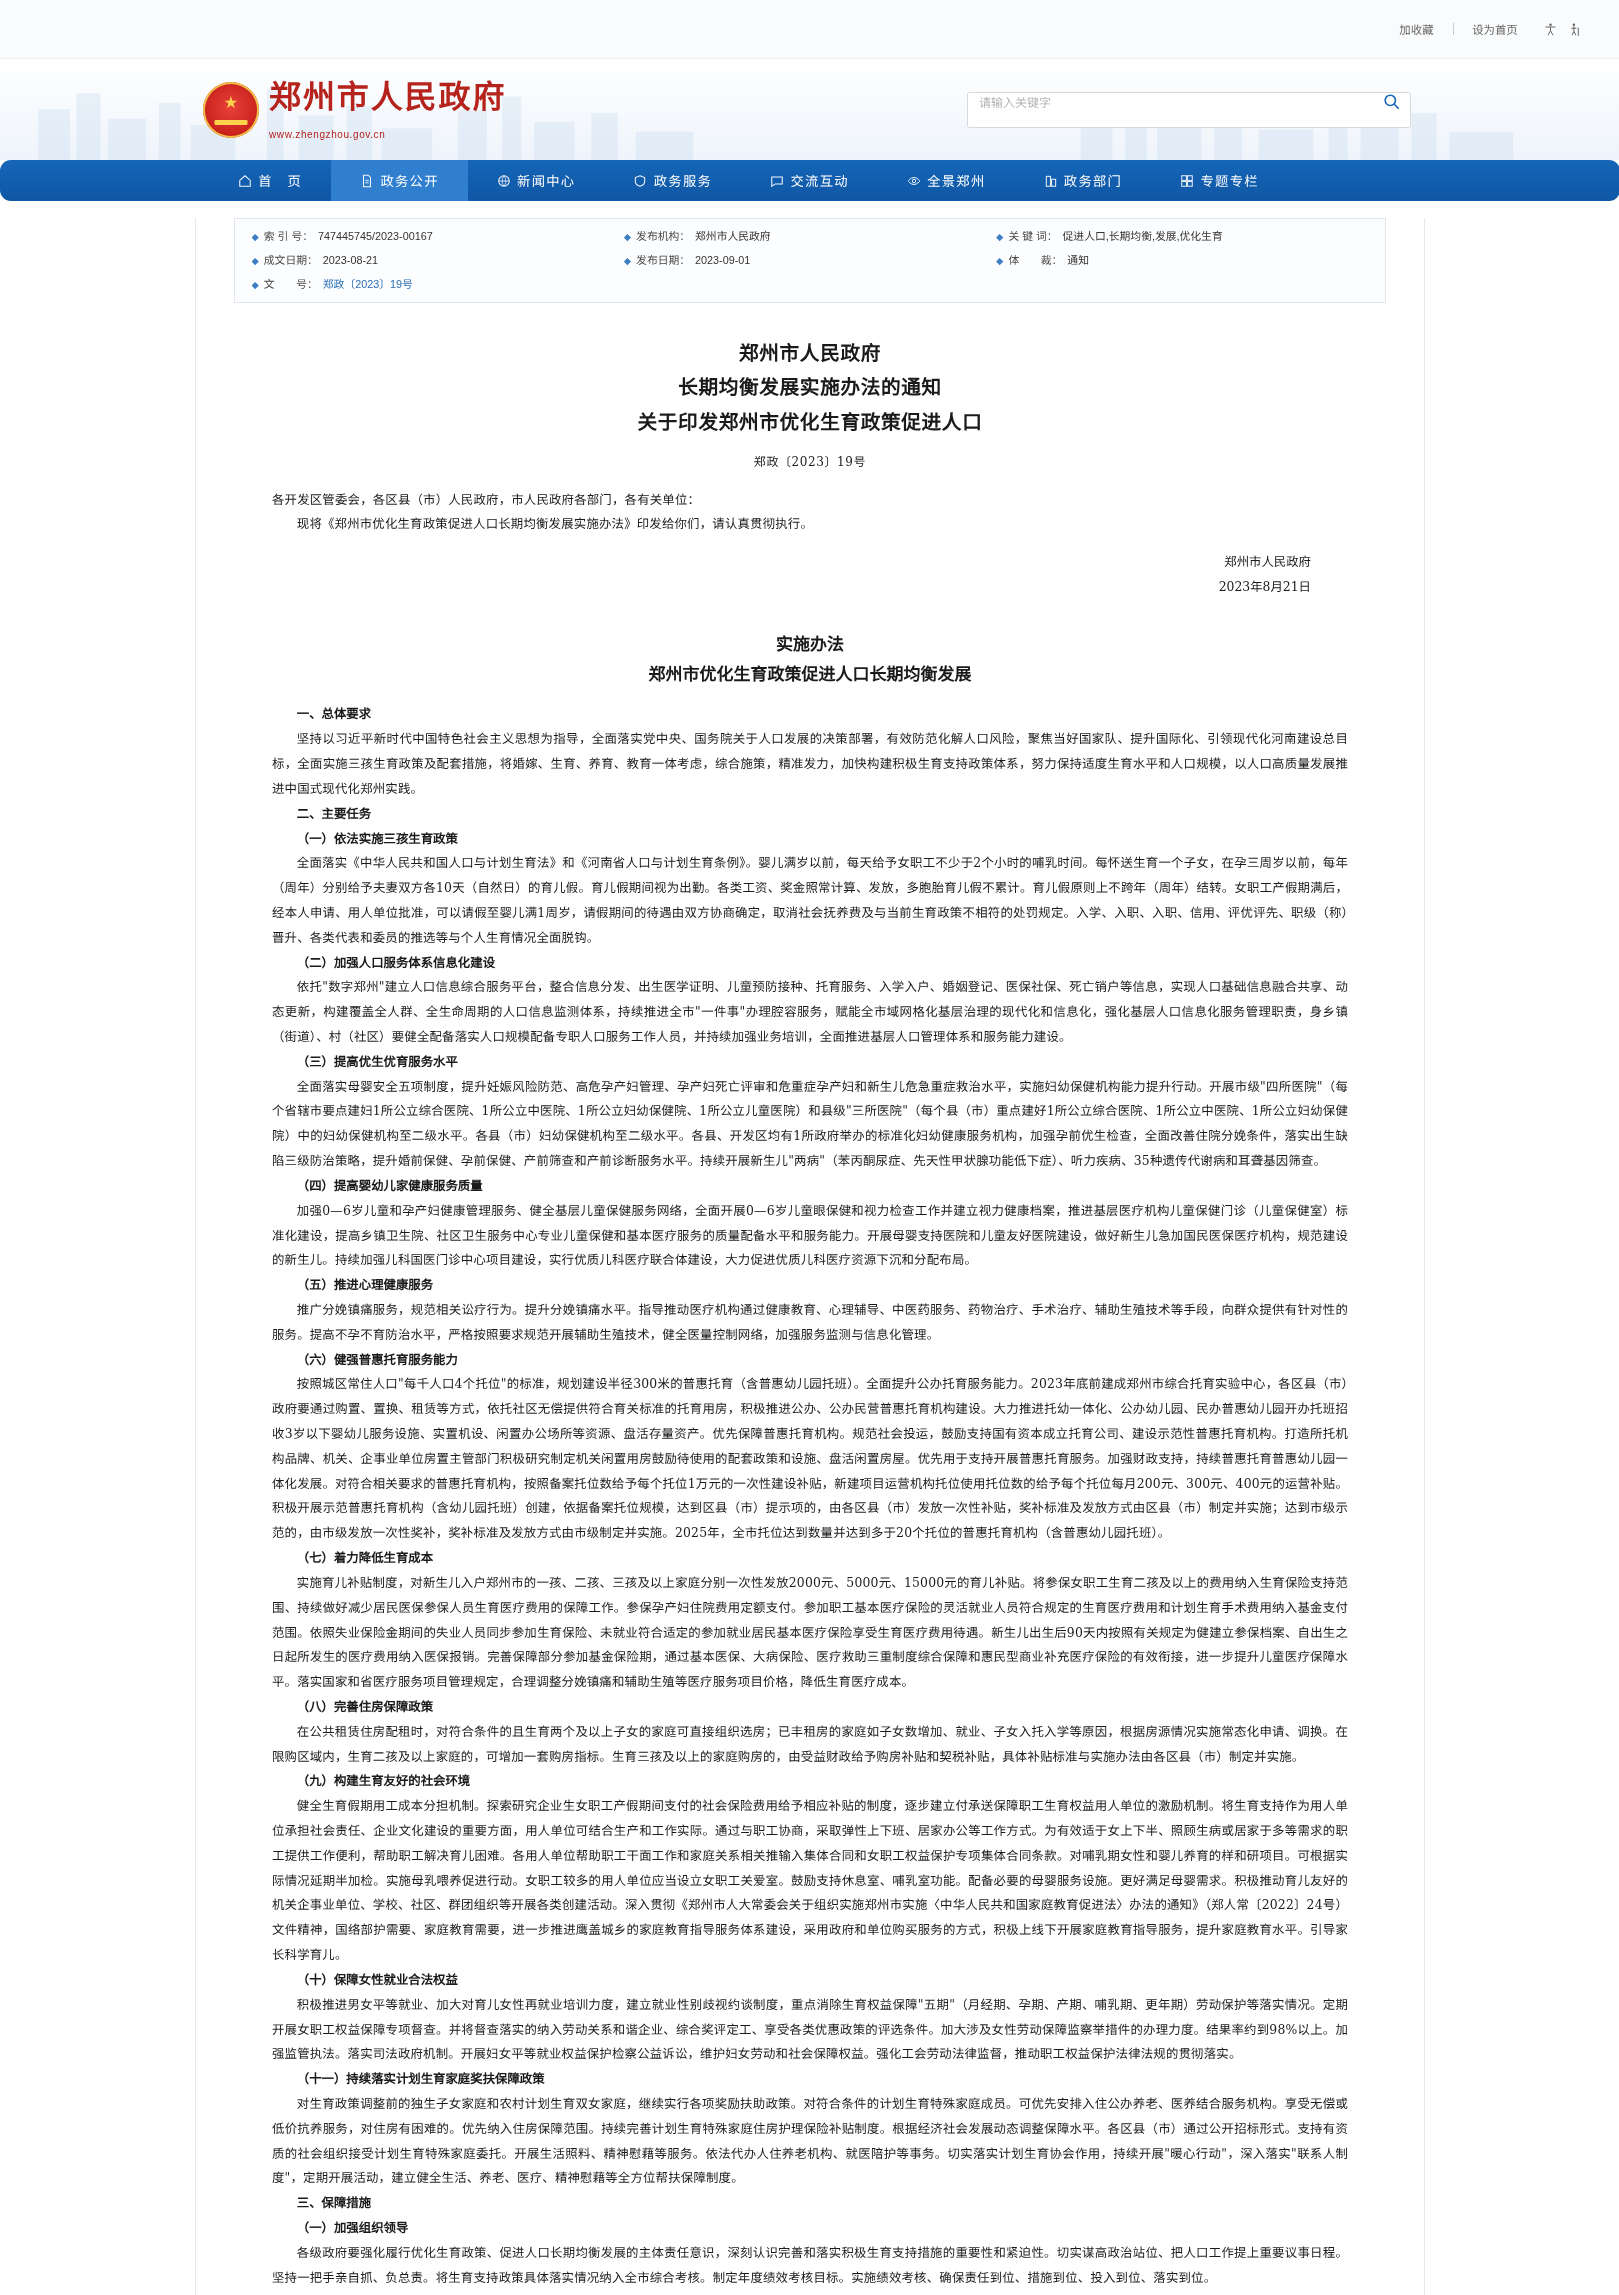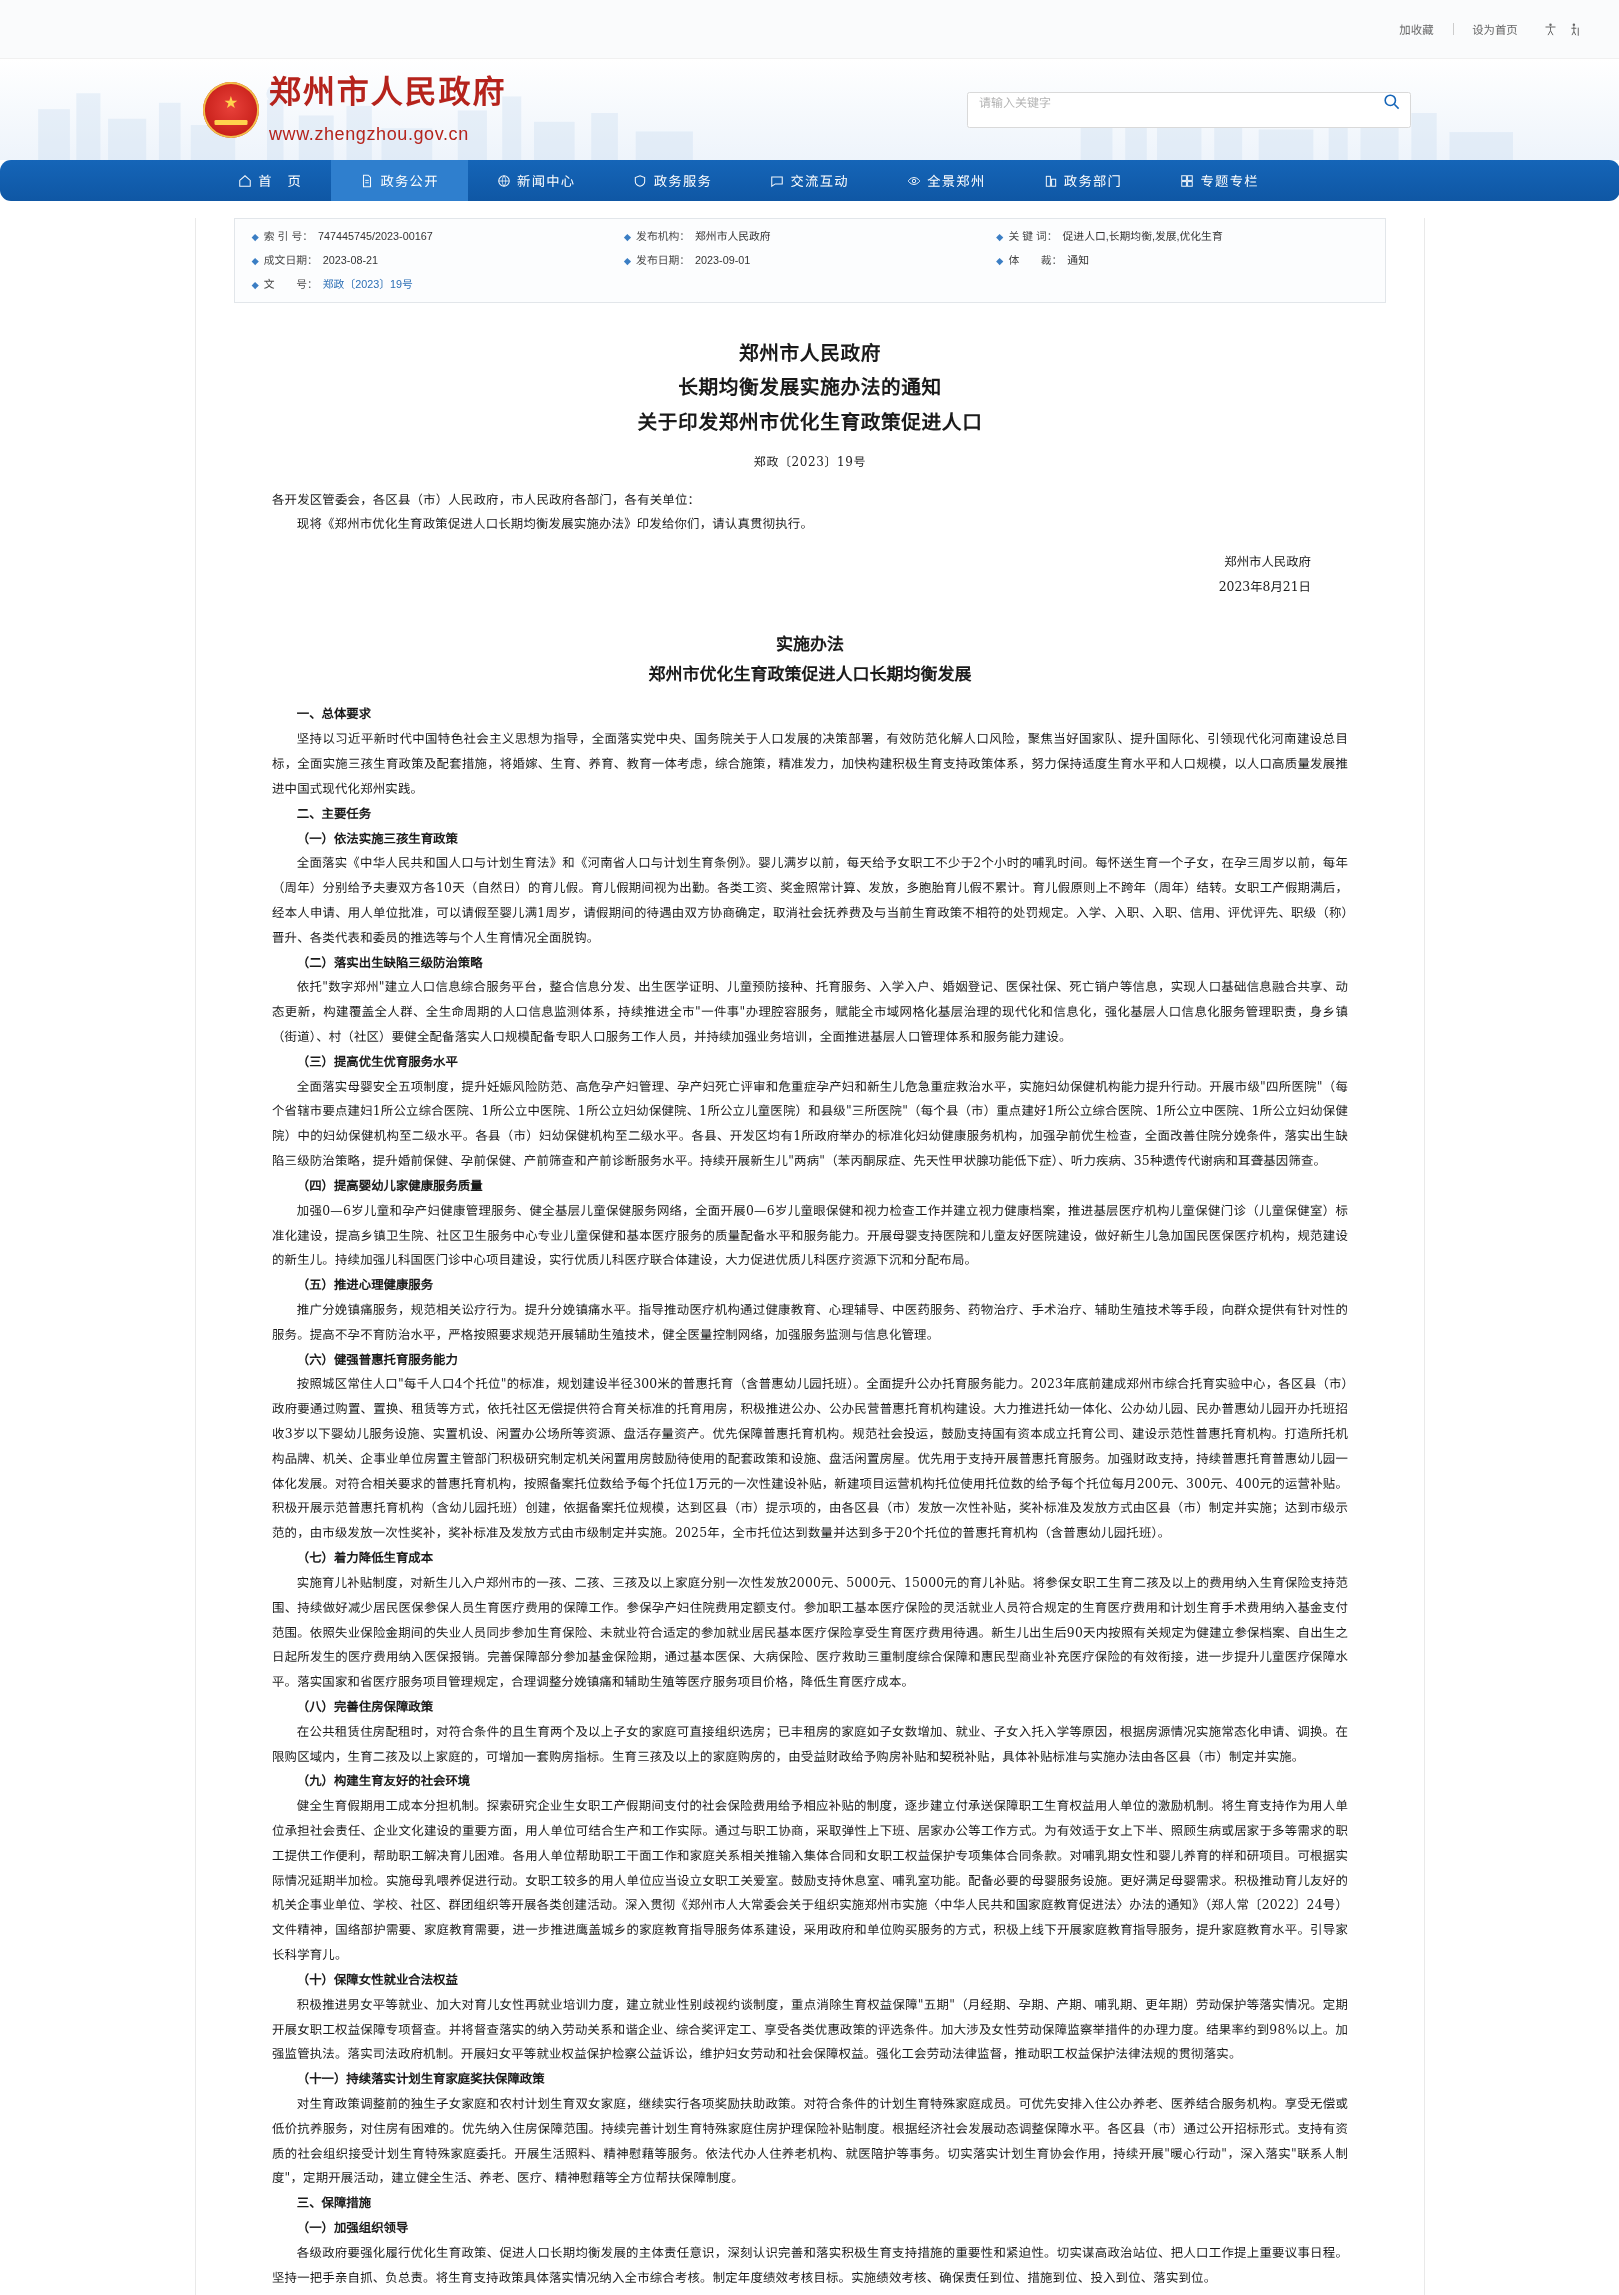--- a/index.html
+++ b/index.html
@@ -65,21 +65,21 @@
   }
   .site-title {
     font-family: "DejaVu Serif", "Liberation Serif", serif;
     font-size: 32px;
     font-weight: 700;
     color: #b5231c;
     letter-spacing: 1.9px;
     line-height: 1.15;
   }
   .site-url {
-    font-size: 18px;
+    font-size: 10px;
     color: #b5231c;
     letter-spacing: 0.6px;
     margin-top: 14px;
     font-family: "Liberation Sans", sans-serif;
   }
   .search-box {
     position:absolute;
     right: 209px;
     top: 33px;
     width: 444px;
@@ -392,21 +392,21 @@
         <div>郑州市优化生育政策促进人口长期均衡发展</div>
       </div>
       <div class="gap-20"></div>
 
       <p class="h-item">一、总体要求</p>
       <p class="p">坚持以习近平新时代中国特色社会主义思想为指导，全面落实党中央、国务院关于人口发展的决策部署，有效防范化解人口风险，聚焦当好国家队、提升国际化、引领现代化河南建设总目标，全面实施三孩生育政策及配套措施，将婚嫁、生育、养育、教育一体考虑，综合施策，精准发力，加快构建积极生育支持政策体系，努力保持适度生育水平和人口规模，以人口高质量发展推进中国式现代化郑州实践。</p>
       <p class="h-item">二、主要任务</p>
 
       <p class="h-item">（一）依法实施三孩生育政策</p>
       <p class="p">全面落实《中华人民共和国人口与计划生育法》和《河南省人口与计划生育条例》。婴儿满岁以前，每天给予女职工不少于2个小时的哺乳时间。每怀送生育一个子女，在孕三周岁以前，每年（周年）分别给予夫妻双方各10天（自然日）的育儿假。育儿假期间视为出勤。各类工资、奖金照常计算、发放，多胞胎育儿假不累计。育儿假原则上不跨年（周年）结转。女职工产假期满后，经本人申请、用人单位批准，可以请假至婴儿满1周岁，请假期间的待遇由双方协商确定，取消社会抚养费及与当前生育政策不相符的处罚规定。入学、入职、入职、信用、评优评先、职级（称）晋升、各类代表和委员的推选等与个人生育情况全面脱钩。</p>
-      <p class="h-item">（二）落实出生缺陷三级防治策略</p>
+      <p class="h-item">（二）加强人口服务体系信息化建设</p>
       <p class="p">依托"数字郑州"建立人口信息综合服务平台，整合信息分发、出生医学证明、儿童预防接种、托育服务、入学入户、婚姻登记、医保社保、死亡销户等信息，实现人口基础信息融合共享、动态更新，构建覆盖全人群、全生命周期的人口信息监测体系，持续推进全市"一件事"办理腔容服务，赋能全市域网格化基层治理的现代化和信息化，强化基层人口信息化服务管理职责，身乡镇（街道）、村（社区）要健全配备落实人口规模配备专职人口服务工作人员，并持续加强业务培训，全面推进基层人口管理体系和服务能力建设。</p>
       <p class="h-item">（三）提高优生优育服务水平</p>
       <p class="p">全面落实母婴安全五项制度，提升妊娠风险防范、高危孕产妇管理、孕产妇死亡评审和危重症孕产妇和新生儿危急重症救治水平，实施妇幼保健机构能力提升行动。开展市级"四所医院"（每个省辖市要点建妇1所公立综合医院、1所公立中医院、1所公立妇幼保健院、1所公立儿童医院）和县级"三所医院"（每个县（市）重点建好1所公立综合医院、1所公立中医院、1所公立妇幼保健院）中的妇幼保健机构至二级水平。各县（市）妇幼保健机构至二级水平。各县、开发区均有1所政府举办的标准化妇幼健康服务机构，加强孕前优生检查，全面改善住院分娩条件，落实出生缺陷三级防治策略，提升婚前保健、孕前保健、产前筛查和产前诊断服务水平。持续开展新生儿"两病"（苯丙酮尿症、先天性甲状腺功能低下症）、听力疾病、35种遗传代谢病和耳聋基因筛查。</p>
       <p class="h-item">（四）提高婴幼儿家健康服务质量</p>
       <p class="p">加强0—6岁儿童和孕产妇健康管理服务、健全基层儿童保健服务网络，全面开展0—6岁儿童眼保健和视力检查工作并建立视力健康档案，推进基层医疗机构儿童保健门诊（儿童保健室）标准化建设，提高乡镇卫生院、社区卫生服务中心专业儿童保健和基本医疗服务的质量配备水平和服务能力。开展母婴支持医院和儿童友好医院建设，做好新生儿急加国民医保医疗机构，规范建设的新生儿。持续加强儿科国医门诊中心项目建设，实行优质儿科医疗联合体建设，大力促进优质儿科医疗资源下沉和分配布局。</p>
       <p class="h-item">（五）推进心理健康服务</p>
       <p class="p">推广分娩镇痛服务，规范相关讼疗行为。提升分娩镇痛水平。指导推动医疗机构通过健康教育、心理辅导、中医药服务、药物治疗、手术治疗、辅助生殖技术等手段，向群众提供有针对性的服务。提高不孕不育防治水平，严格按照要求规范开展辅助生殖技术，健全医量控制网络，加强服务监测与信息化管理。</p>
       <p class="h-item">（六）健强普惠托育服务能力</p>
       <p class="p">按照城区常住人口"每千人口4个托位"的标准，规划建设半径300米的普惠托育（含普惠幼儿园托班）。全面提升公办托育服务能力。2023年底前建成郑州市综合托育实验中心，各区县（市）政府要通过购置、置换、租赁等方式，依托社区无偿提供符合育关标准的托育用房，积极推进公办、公办民营普惠托育机构建设。大力推进托幼一体化、公办幼儿园、民办普惠幼儿园开办托班招收3岁以下婴幼儿服务设施、实置机设、闲置办公场所等资源、盘活存量资产。优先保障普惠托育机构。规范社会投运，鼓励支持国有资本成立托育公司、建设示范性普惠托育机构。打造所托机构品牌、机关、企事业单位房置主管部门积极研究制定机关闲置用房鼓励待使用的配套政策和设施、盘活闲置房屋。优先用于支持开展普惠托育服务。加强财政支持，持续普惠托育普惠幼儿园一体化发展。对符合相关要求的普惠托育机构，按照备案托位数给予每个托位1万元的一次性建设补贴，新建项目运营机构托位使用托位数的给予每个托位每月200元、300元、400元的运营补贴。积极开展示范普惠托育机构（含幼儿园托班）创建，依据备案托位规模，达到区县（市）提示项的，由各区县（市）发放一次性补贴，奖补标准及发放方式由区县（市）制定并实施；达到市级示范的，由市级发放一次性奖补，奖补标准及发放方式由市级制定并实施。2025年，全市托位达到数量并达到多于20个托位的普惠托育机构（含普惠幼儿园托班）。</p>
       <p class="h-item">（七）着力降低生育成本</p>

